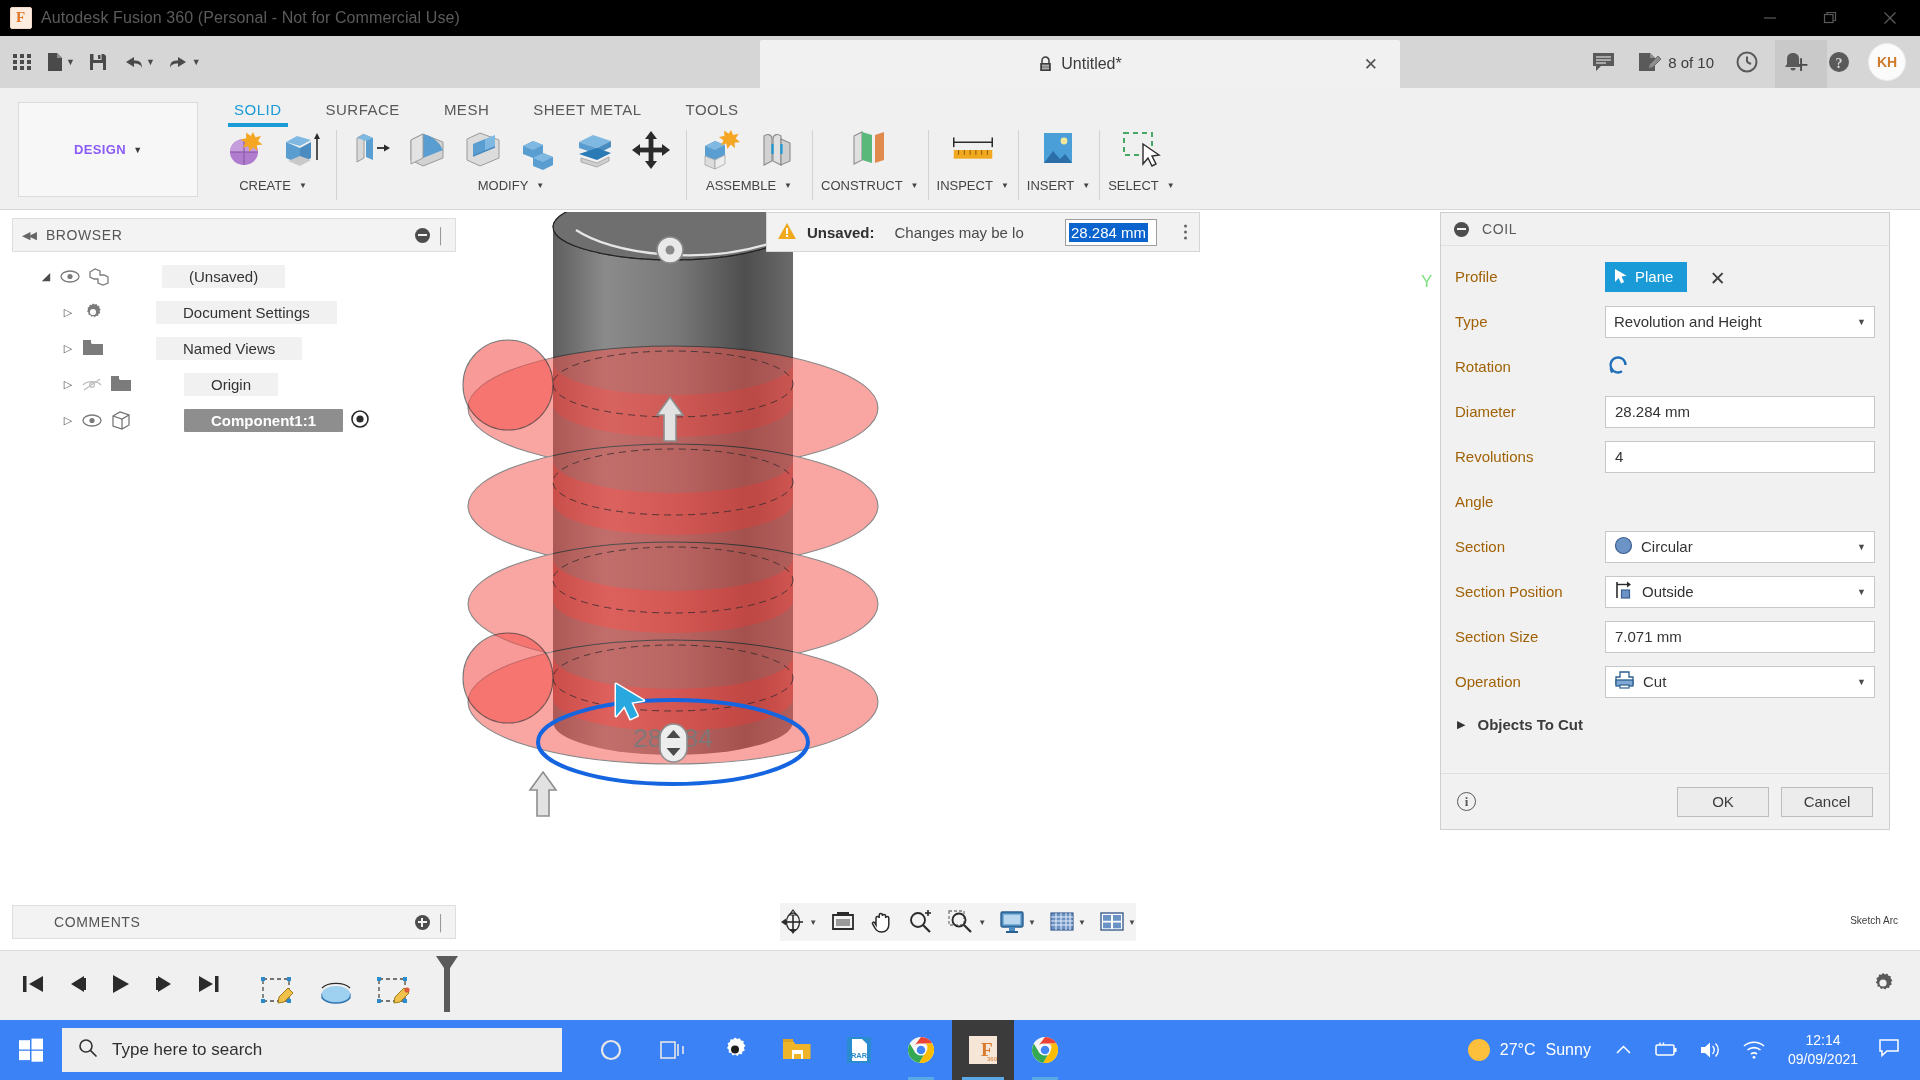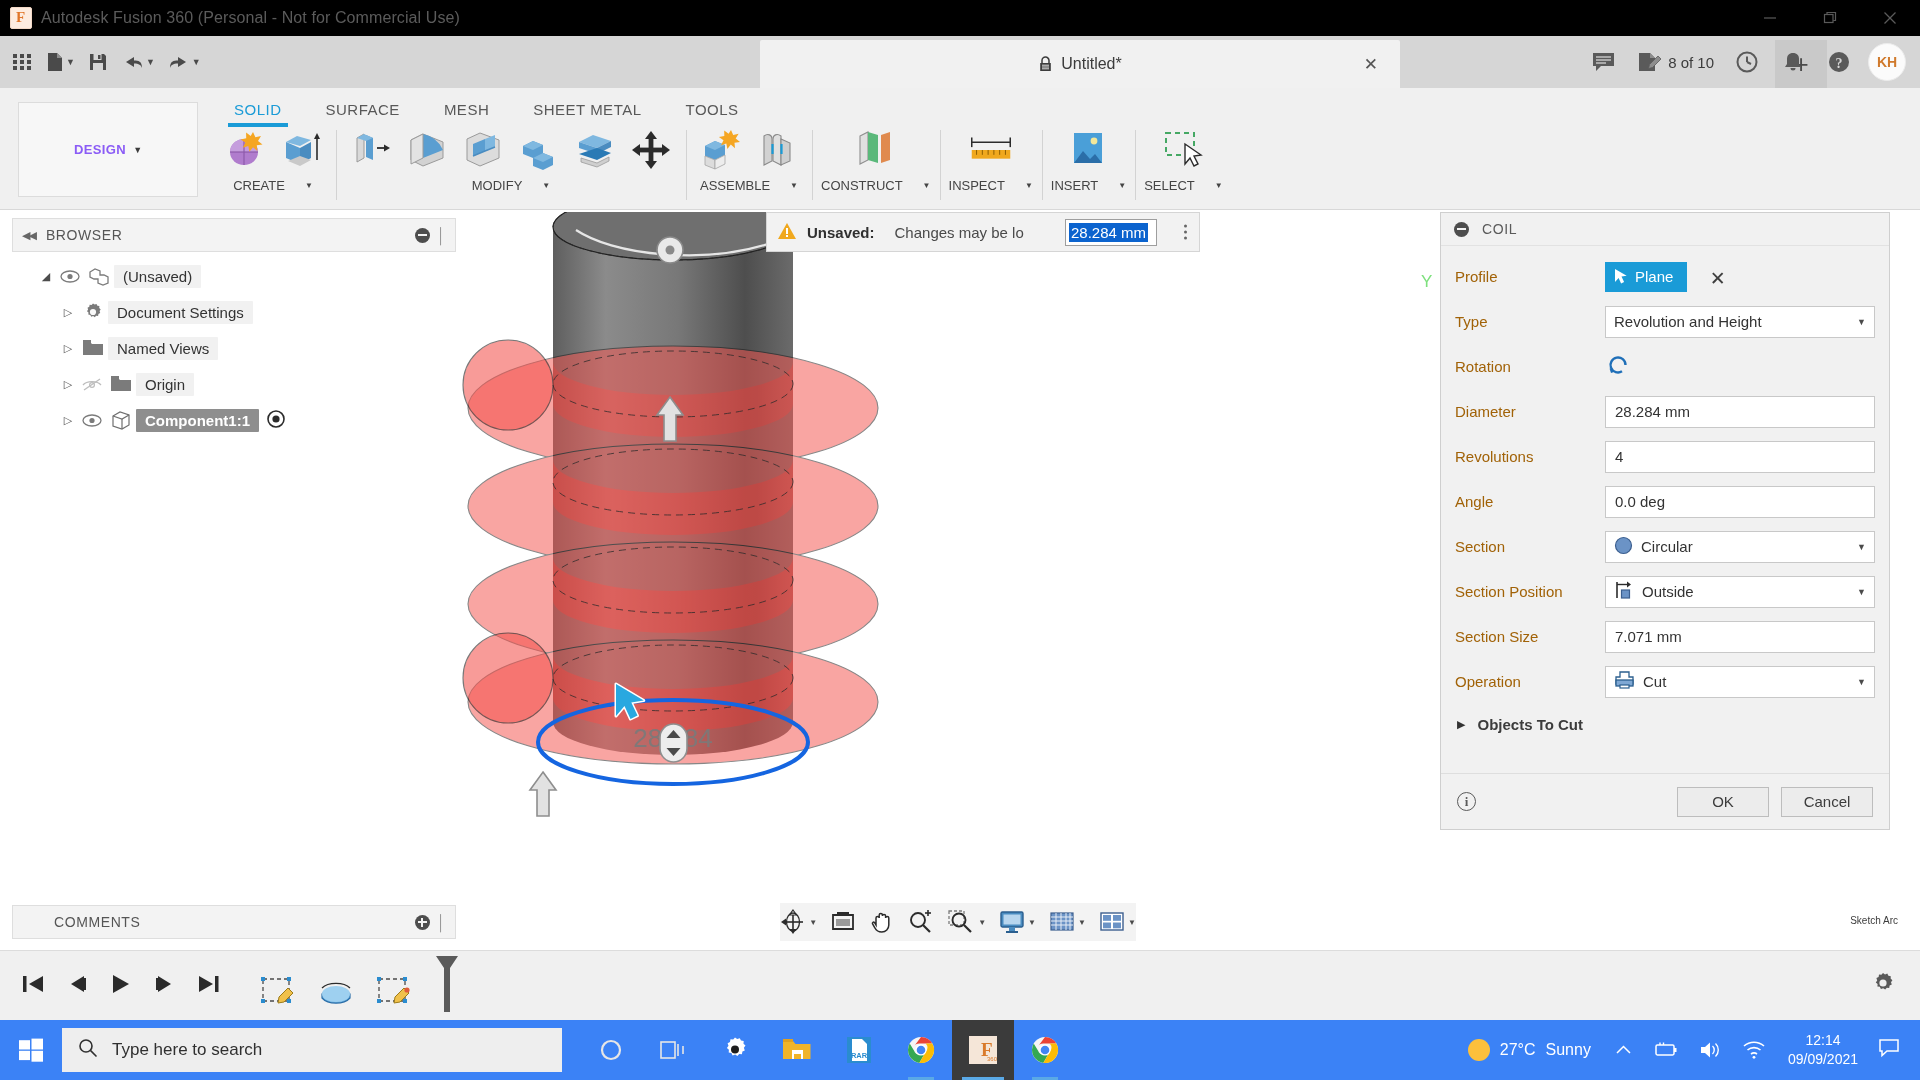--- a/index.html
+++ b/index.html
@@ -110,21 +110,21 @@
 
   .panels { position: absolute; left: 210px; top: 38px; height: 78px; display: flex; }
   .panel { display: flex; flex-direction: column; align-items: center; padding: 0 9px; position: relative; }
   .panel + .panel::before {
     content: ""; position: absolute; left: 0; top: 4px; bottom: 4px; width: 1px; background: #d3d3d3;
   }
   .prow { display: flex; align-items: flex-start; height: 50px; gap: 4px; }
   .pbtn {
     width: 52px; height: 48px; display: flex; align-items: center; justify-content: center;
   }
-  .plabel { font-size: 13px; color: #444; display: flex; align-items: center; gap: 20px; margin-top: 2px; }
+  .plabel { font-size: 13px; color: #444; display: flex; align-items: center; gap: 8px; margin-top: 2px; }
   .plabel .car { font-size: 8px; }
 
   
   .browser-head {
     position: absolute; left: 12px; top: 218px; width: 444px; height: 34px;
     background: #f3f3f3; border: 1px solid #dedede;
     display: flex; align-items: center; padding: 0 9px;
   }
   .bh-collapse { color: #666; font-size: 11px; letter-spacing: -2px; margin-right: 11px; }
   .bh-title { font-size: 14px; color: #555; letter-spacing: .6px; }
@@ -136,21 +136,21 @@
     content: ""; position: absolute; left: 3px; top: 6.5px; width: 9px; height: 2px; background: #f3f3f3;
   }
   .grip { color: #9a9a9a; font-size: 15px; }
 
   .tree { position: absolute; left: 12px; top: 258px; width: 444px; }
   .tnode { display: flex; align-items: center; height: 36px; font-size: 15px; color: #333; }
   .tarrow { width: 20px; text-align: center; color: #4d4d4d; font-size: 11px; flex: none; }
   .tarrow.open { color: #4d4d4d; }
   .teye { width: 28px; display: flex; justify-content: center; flex: none; color: #7b7b7b; }
   .ticon { width: 30px; display: flex; justify-content: center; flex: none; }
-  .tlabel { background: #f1f1f1; padding: 3px 9px; border-radius: 1px; }
+  .tlabel { background: #f1f1f1; padding: 3px 27px; border-radius: 1px; margin-left: 48px; }
   .tlabel.sel { background: #8e8e8e; color: #ffffff; font-weight: bold; }
   .tmark { margin-left: 7px; }
 
   
   .viewport {
     position: absolute; left: 458px; top: 212px; width: 980px; height: 690px;
     background: #ffffff; overflow: hidden;
   }
 
   
@@ -883,25 +883,20 @@
         <div class="cfield">
           <div class="cinput">
             <span>4</span>
           </div>
         </div>
       </div>
 
 
       <div class="crow">
         <div class="clabel">Angle</div>
-        <div class="cfield">
-          <div class="cinput">
-            <span>0.0 deg</span>
-          </div>
-        </div>
       </div>
 
       <div class="crow">
         <div class="clabel">Section</div>
         <div class="cfield">
           <div class="cselect">
             <span>
               <svg width="19" height="19" viewBox="0 0 19 19">
                   <circle cx="9.5" cy="9.5" r="8" fill="#6b93c6" stroke="#3c5f8f" stroke-width="1.2"></circle>
                 </svg>

